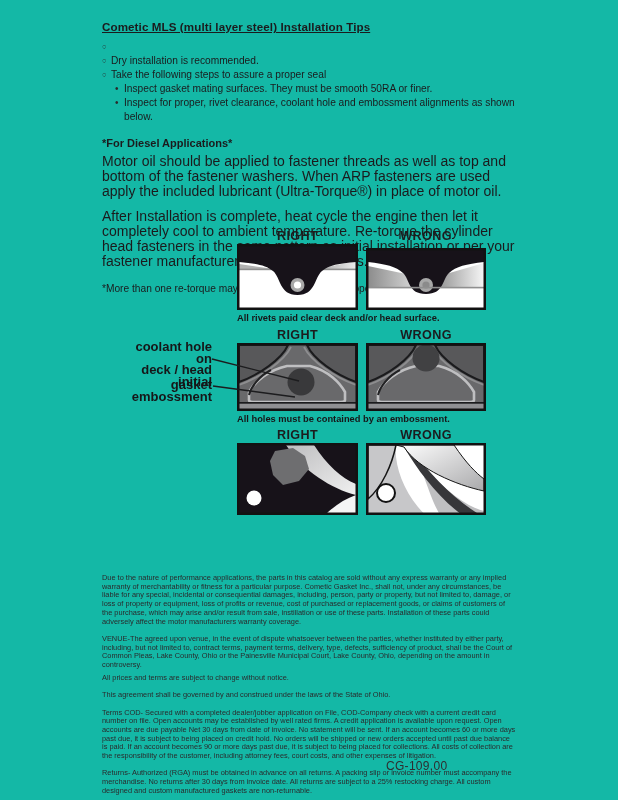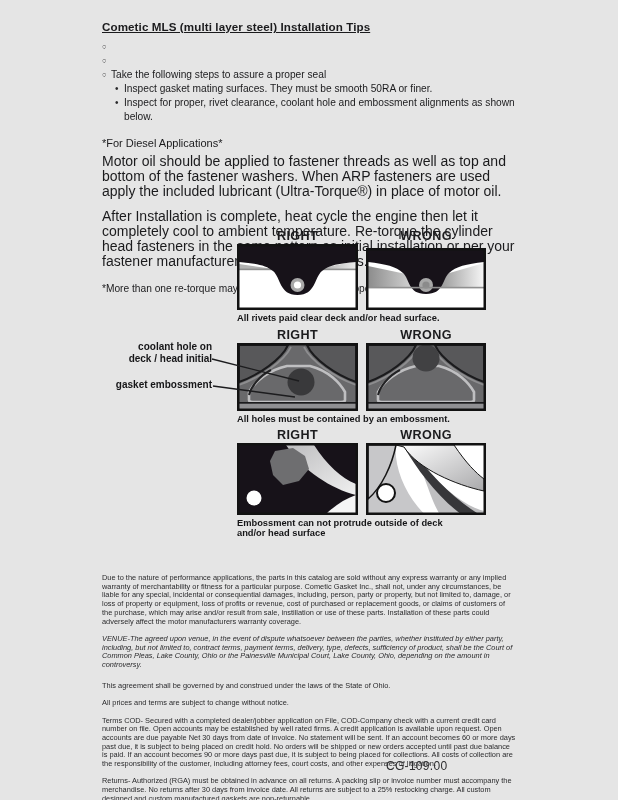--- a/index.html
+++ b/index.html
@@ -1,68 +1,69 @@
 <!DOCTYPE html>
 <html><head>
 <meta charset="utf-8">
 <style>
   html,body{margin:0;padding:0;background:#ffffff;}
-  .page{position:relative;width:618px;height:800px;background:#e5e5e5;overflow:hidden;
+  .page{position:relative;width:618px;height:800px;background:#14b8a6;overflow:hidden;
         font-family:"Liberation Sans",sans-serif;color:#1b1b1d;}
 
   
   .text-col{position:absolute;left:102px;top:20px;width:418px;}
   .doc-title{font-size:11.6px;font-weight:bold;text-decoration:underline;margin:0 0 7px 0;letter-spacing:.1px;}
   .bullet-line{font-size:10.2px;line-height:14px;display:flex;}
   .bullet-line .mk{width:9px;flex:0 0 9px;font-size:7.5px;line-height:14px;color:#2a2a2c;}
   .bullet-line.sub{margin-left:13px;}
   .bullet-line.sub .mk{font-size:10px;width:9px;}
-  .diesel-h{font-size:11px;font-weight:normal;margin:13px 0 5px 0;}
+  .diesel-h{font-size:11px;font-weight:bold;margin:13px 0 5px 0;}
   .body-p{font-size:14px;line-height:15.2px;margin:0 0 9px 0;}
   .body-p.gap{margin-bottom:13px;}
   .note{font-size:10.2px;line-height:14px;margin:0;}
 
   
   .diagrams{position:absolute;left:237px;top:229px;width:252px;}
   .d-labels{display:flex;height:14px;}
   .d-labels .lab{width:121px;text-align:center;font-size:12.6px;font-weight:bold;color:#1c1c1e;letter-spacing:.4px;}
   .d-labels .lab + .lab{margin-left:8px;width:120px;}
   .d-panels{display:flex;margin-top:1px;}
   .d-panels svg + svg{margin-left:8px;}
   .d-caption{font-size:9.3px;font-weight:bold;line-height:10px;margin-top:3px;color:#161618;}
   .row-gap1{margin-top:5px;}
   .row-gap2{margin-top:4px;}
 
   
-  .ann{position:absolute;text-align:right;font-size:10px;font-weight:bold;line-height:11.5px;color:#161618;}
+  .ann{position:absolute;text-align:right;font-size:13px;font-weight:bold;line-height:11.5px;color:#161618;}
   .ann-coolant{left:118px;top:341px;width:94px;}
   .ann-emboss{left:110px;top:379px;width:102px;}
   .leader-svg{position:absolute;left:210px;top:353px;z-index:6;}
 
   
   .fine{position:absolute;left:102px;top:574px;width:414px;font-size:7.4px;line-height:8.7px;color:#2a2a2c;}
   .fine .fp-h{font-weight:bold;margin:0 0 9px 0;}
   .fine p{margin:0 0 8.7px 0;}
-  .fine p.tight{margin-bottom:12px;font-style:italic;}
+  .fine p.tight{margin-bottom:4px;}
 
   .page-num{position:absolute;left:386px;top:759px;font-size:12px;color:#2e2e30;letter-spacing:.3px;}
 </style>
 </head>
 <body>
 
 <div class="page">
 
   <div class="text-col">
     <h1 class="doc-title">Cometic MLS (multi layer steel) Installation Tips</h1>
 
     <div class="bullet-line">
       <span class="mk">○</span>
     </div>
     <div class="bullet-line">
       <span class="mk">○</span>
+      <span>Dry installation is recommended.</span>
     </div>
     <div class="bullet-line">
       <span class="mk">○</span>
       <span>Take the following steps to assure a proper seal</span>
     </div>
     <div class="bullet-line sub">
       <span class="mk">•</span>
       <span>Inspect gasket mating surfaces.  They must be smooth 50RA or finer.</span>
     </div>
     <div class="bullet-line sub">
@@ -185,38 +186,37 @@
           </defs>
         <path d="M2,2 H30 C28,20 36,44 52,64 C56,69 60,72 60,72 H2 Z" fill="#c7c7c9"></path>
         <path d="M2,2 H30 C26,22 16,44 2,56 Z" fill="#c7c7c9" stroke="#151515" stroke-width="1.5"></path>
         <path d="M62,28 C82,50 102,64 118,68 V72 H74 C66,58 62,44 58,34 Z" fill="#bfbfc1"></path>
         <path d="M44,4 C64,32 88,56 114,72 H96 C72,54 52,28 38,4 Z" fill="#37373a"></path>
         <path d="M30,2 H88 C100,20 110,30 118,36 V48 C90,42 52,26 38,4 Z" fill="url(#r3b)" stroke="#151515" stroke-width="1"></path>
         <circle cx="20" cy="50" r="9" fill="#ffffff" stroke="#121212" stroke-width="2"></circle>
         <rect x="1.25" y="1.25" width="117.5" height="69.5" fill="none" stroke="#121212" stroke-width="2.5"></rect>
       </svg>
     </div>
-    <div class="d-caption" style="width:215px">Embossment can not protrude outside of deck and/or head surface</div>
   </div>
 
   <div class="ann ann-coolant">
     <div>coolant hole on</div>
     <div>deck / head initial</div>
   </div>
   <div class="ann ann-emboss">gasket embossment</div>
   <svg class="leader-svg" width="96" height="48" viewBox="0 0 96 48">
     <line x1="2" y1="6" x2="89" y2="28" stroke="#1c1c1e" stroke-width="1.3"></line>
     <line x1="3" y1="33" x2="85" y2="44" stroke="#1c1c1e" stroke-width="1.3"></line>
   </svg>
 
   <div class="fine">
     <p>Due to the nature of performance applications, the parts in this catalog are sold without any express warranty or any implied warranty of merchantability or fitness for a particular purpose.  Cometic Gasket Inc., shall not, under any circumstances, be liable for any special, incidental or consequential damages, including, person, party or property, but not limited to, damage, or loss of property or equipment, loss of profits or revenue, cost of purchased or replacement goods, or claims of customers of the purchase, which may arise and/or result from sale, instillation or use of these parts.  Installation of these parts could adversely affect the motor manufacturers warranty coverage.</p>
     <p class="tight">VENUE-The agreed upon venue, in the event of dispute whatsoever between the parties, whether instituted by either party, including, but not limited to, contract terms, payment terms, delivery, type, defects, sufficiency of product, shall be the Court of Common Pleas, Lake County, Ohio or the Painesville Municipal Court, Lake County, Ohio, depending on the amount in controversy.</p>
+    <p>All prices and terms are subject to change without notice.</p>
     <p>This agreement shall be governed by and construed under the laws of the State of Ohio.</p>
-    <p>All prices and terms are subject to change without notice.</p>
     <p>Terms COD- Secured with a completed dealer/jobber application on File, COD-Company check with a current credit card number on file.  Open accounts may be established by well rated firms.  A credit application is available upon request.  Open accounts are due payable Net 30 days from date of invoice.  No statement will be sent.  If an account becomes 60 or more days past due, it is subject to being placed on credit hold.  No orders will be shipped or new orders accepted until past due balance is paid.  If an account becomes 90 or more days past due, it is subject to being placed for collections.  All costs of collection are the responsibility of the customer, including attorney fees, court costs, and other expenses of litigation.</p>
     <p>Returns- Authorized (RGA) must be obtained in advance on all returns.  A packing slip or invoice number must accompany the merchandise.  No returns after 30 days from invoice date.  All returns are subject to a 25% restocking charge.  All custom designed and custom manufactured gaskets are non-returnable.</p>
 
   </div>
 
   <div class="page-num">CG-109.00</div>
 
 </div>
 
 </body></html>

